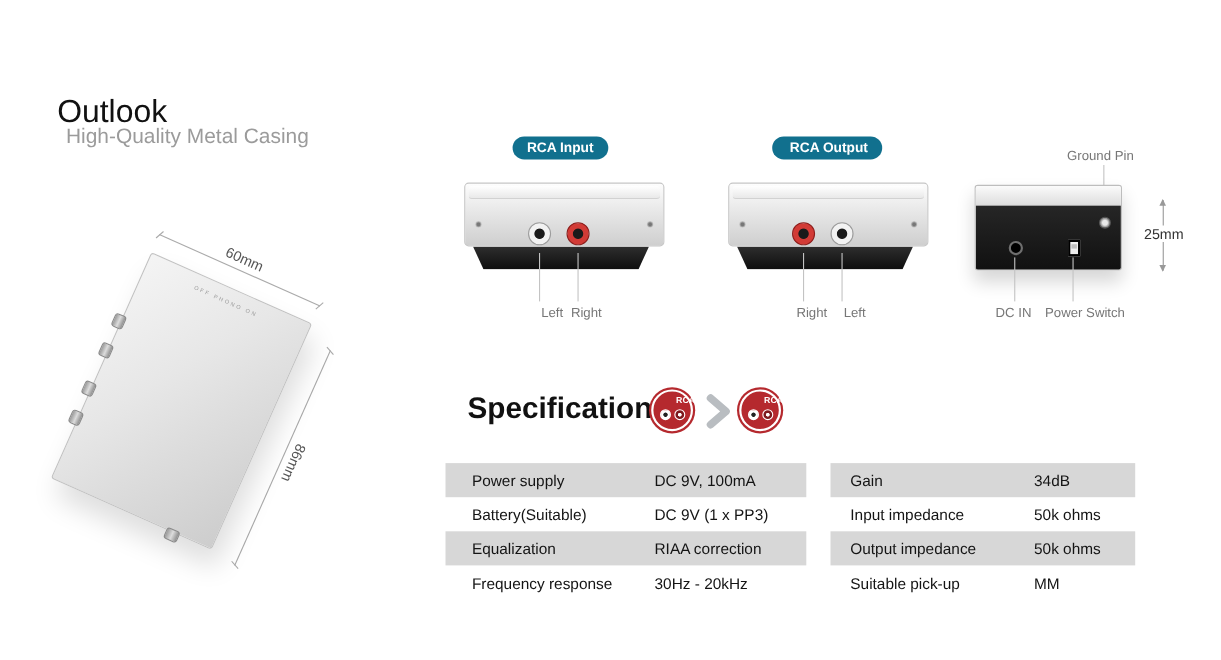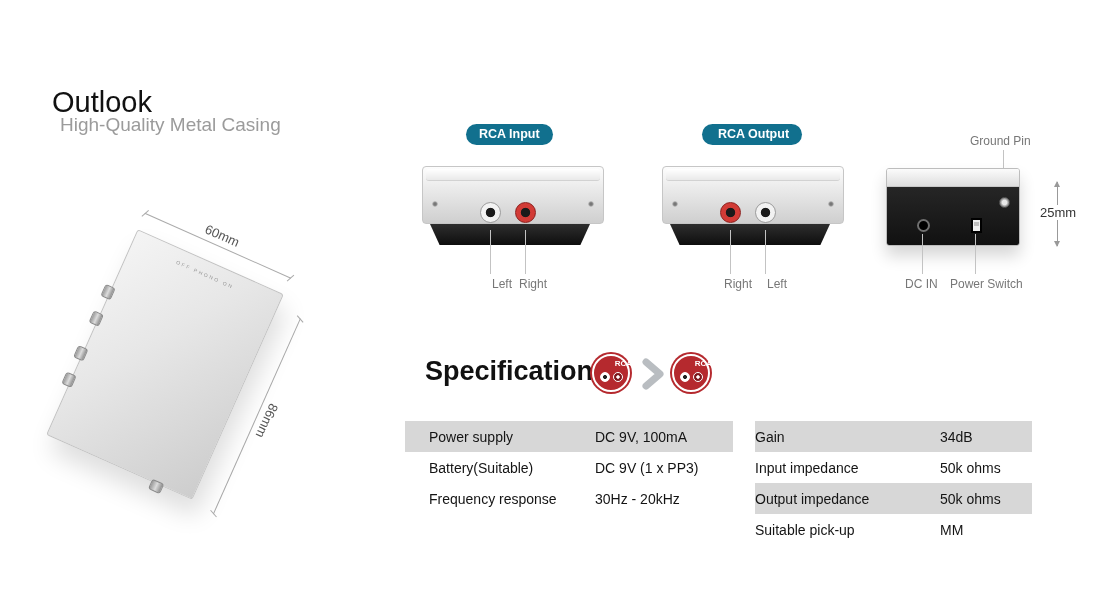--- a/index.html
+++ b/index.html
@@ -98,21 +98,21 @@
   .port-a { background:radial-gradient(circle,#222 0 30%,#fff 40%); }
   .port-b { background:radial-gradient(circle,#fff 0 25%,#7e191d 35%); }
   .spec-arrow { position:absolute; left:641px; top:358px; }
 
   .spec-table { position:absolute; top:421px; font-size:14px; color:#141414; }
   .spec-table-left { left:405px; width:328px; }
   .spec-table-right { left:755px; width:277px; }
   .spec-row { display:flex; align-items:center; height:31px; }
   .spec-row.alt { background:#d7d7d7; }
   .spec-table-left .spec-label { flex:0 0 190px; padding-left:24px; }
-  .spec-table-right .spec-label { flex:0 0 185px; }
+  .spec-table-right .spec-label { flex:0 0 185px; padding-left:18px; }
   .spec-value { flex:1; }
 </style>
 </head>
 <body>
 
 <div class="page">
 
   <h1 class="outlook-title">Outlook</h1>
   <div class="outlook-subtitle">High-Quality Metal Casing</div>
 
@@ -212,20 +212,24 @@
 
   <div class="spec-table spec-table-left">
     <div class="spec-row alt">
       <div class="spec-label">Power supply</div>
       <div class="spec-value">DC 9V, 100mA</div>
     </div>
     <div class="spec-row">
       <div class="spec-label">Battery(Suitable)</div>
       <div class="spec-value">DC 9V (1 x PP3)</div>
     </div>
+    <div class="spec-row alt">
+      <div class="spec-label">Equalization</div>
+      <div class="spec-value">RIAA correction</div>
+    </div>
     <div class="spec-row">
       <div class="spec-label">Frequency response</div>
       <div class="spec-value">30Hz - 20kHz</div>
     </div>
   </div>
 
   <div class="spec-table spec-table-right">
     <div class="spec-row alt">
       <div class="spec-label">Gain</div>
       <div class="spec-value">34dB</div>

